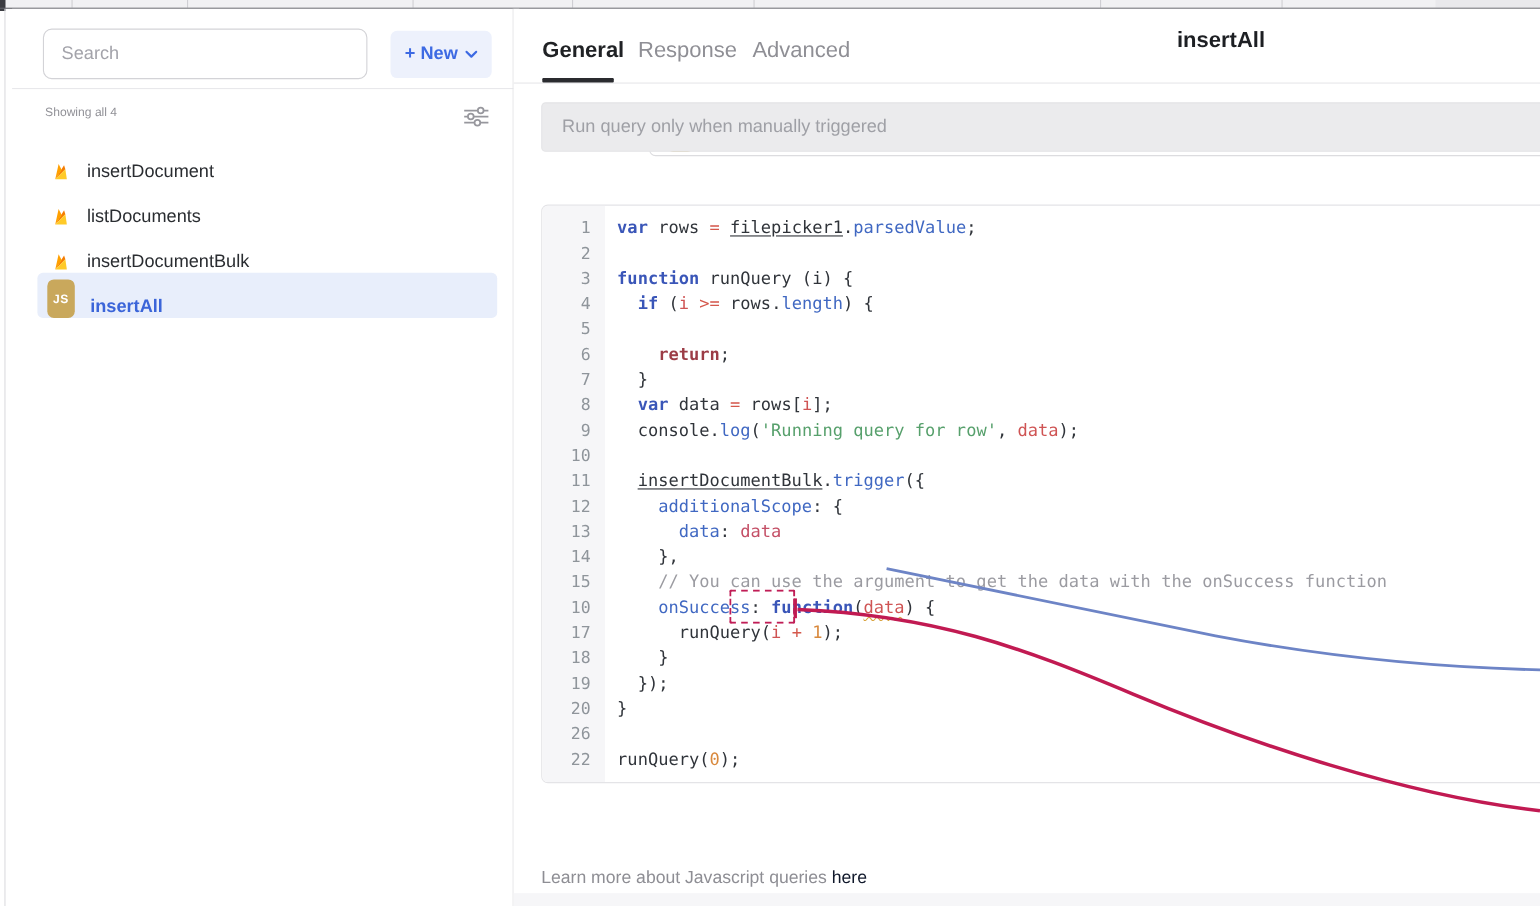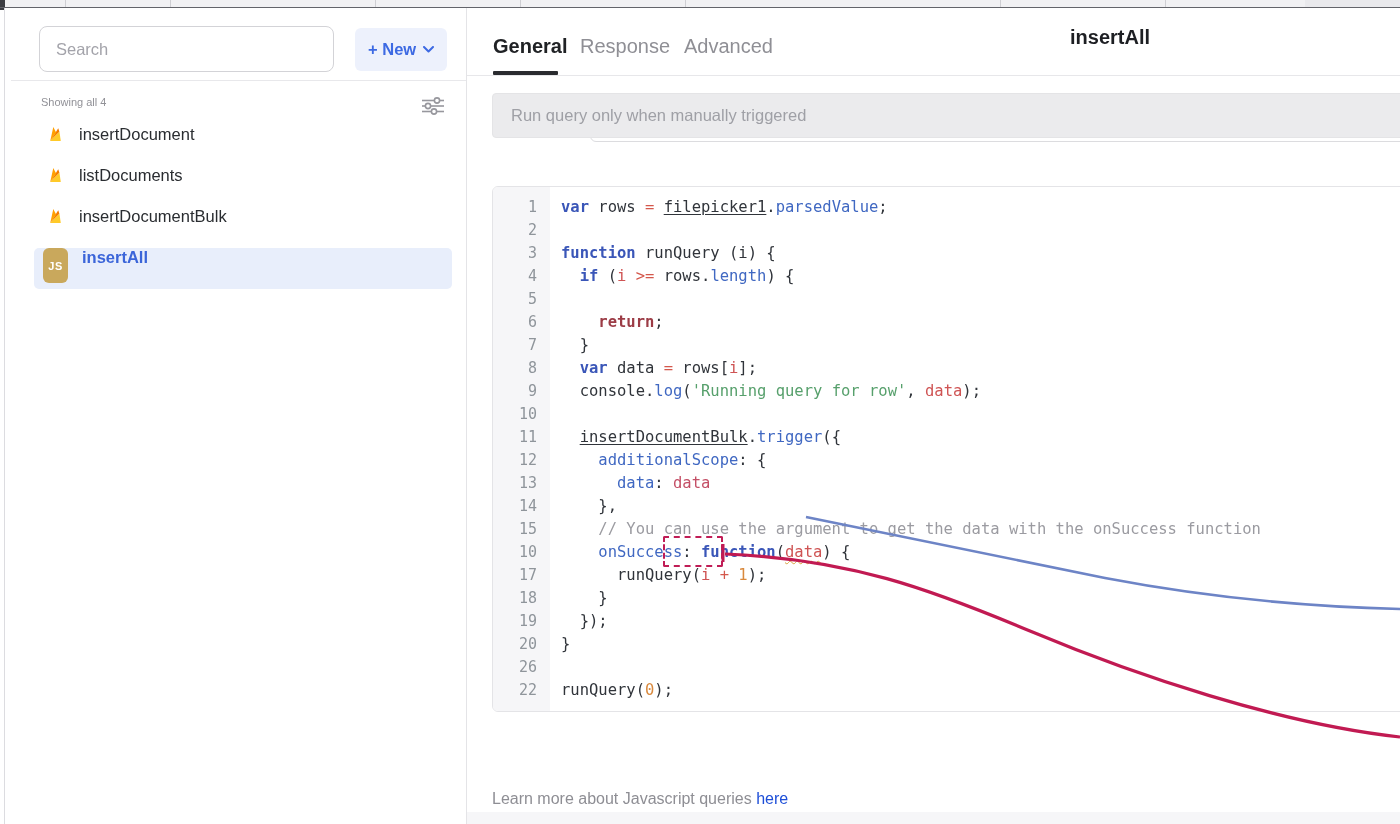--- a/index.html
+++ b/index.html
@@ -30,21 +30,21 @@
     position:absolute; left:344px; top:20px; height:43px; padding:0 13px;
     background:#edf1fc; color:#3d6ae3; border:none; border-radius:6px;
     font-family:"Liberation Sans", sans-serif; font-size:16.5px; font-weight:600;
     display:flex; align-items:center; gap:7px; cursor:pointer;
   }
   .showing-row { position:relative; height:44px; }
   .showing-label { position:absolute; left:30px; top:15px; font-size:11px; color:#919197; }
   .filter-icon { position:absolute; right:26px; top:15px; width:26px; height:20px; cursor:pointer; }
   .qlist { position:absolute; left:23px; top:117px; width:418px; }
   .qitem {
-    height:41px; display:flex; align-items:flex-start; padding-left:12px; gap:14px;
+    height:41px; display:flex; align-items:flex-end; padding-left:12px; gap:14px;
     border-radius:5px; cursor:pointer;
   }
   .qitem .qlabel { font-size:16.5px; font-weight:500; color:#2a2d31; }
   .qitem.sel { background:#e8eefb; }
   .qitem.sel .qlabel { color:#3b65d9; font-weight:600; }
   .fbicon { width:19px; height:19px; display:inline-flex; }
   .jsbadge {
     width:25px; height:35px; border-radius:6px; background:#c9a85c; color:#fff;
     font-size:11px; font-weight:bold; display:inline-flex; align-items:center; justify-content:center;
     letter-spacing:.5px; flex:0 0 auto;
@@ -94,21 +94,21 @@
   .tok-op  { color:#d4584c; }
   .tok-num { color:#d9893d; }
   .tok-str { color:#57a06c; }
   .tok-com { color:#9b9ba1; }
   .tok-p   { color:#30343a; }
   .tok-u   { color:#30343a; text-decoration:underline; text-underline-offset:2px; }
   .tok-vb  { color:#c44f66; }
   .tok-vw  { color:#cf5454; text-decoration:underline wavy #d9a440; text-decoration-thickness:1px; text-underline-offset:3px; }
 
   .footer-note { position:absolute; left:25px; top:782px; font-size:16px; color:#8e8e94; }
-  .footer-note a { color:#1d4ed8; text-decoration:none; cursor:pointer;text-align:right; }
+  .footer-note a { color:#0f172a; text-decoration:none; cursor:pointer;text-align:right; }
   .bottom-strip { position:absolute; left:467px; top:812px; width:933px; height:12px; background:#f6f6f8; }
 
   
   .overlay { position:absolute; left:0; top:0; width:1400px; height:824px; pointer-events:none; }
   .dashed-box {
     position:absolute; left:663px; top:536px; width:60px; height:31px;
     border:2.5px dashed #c01d56; border-radius:2px; pointer-events:none;
   }
 </style>
 </head>

